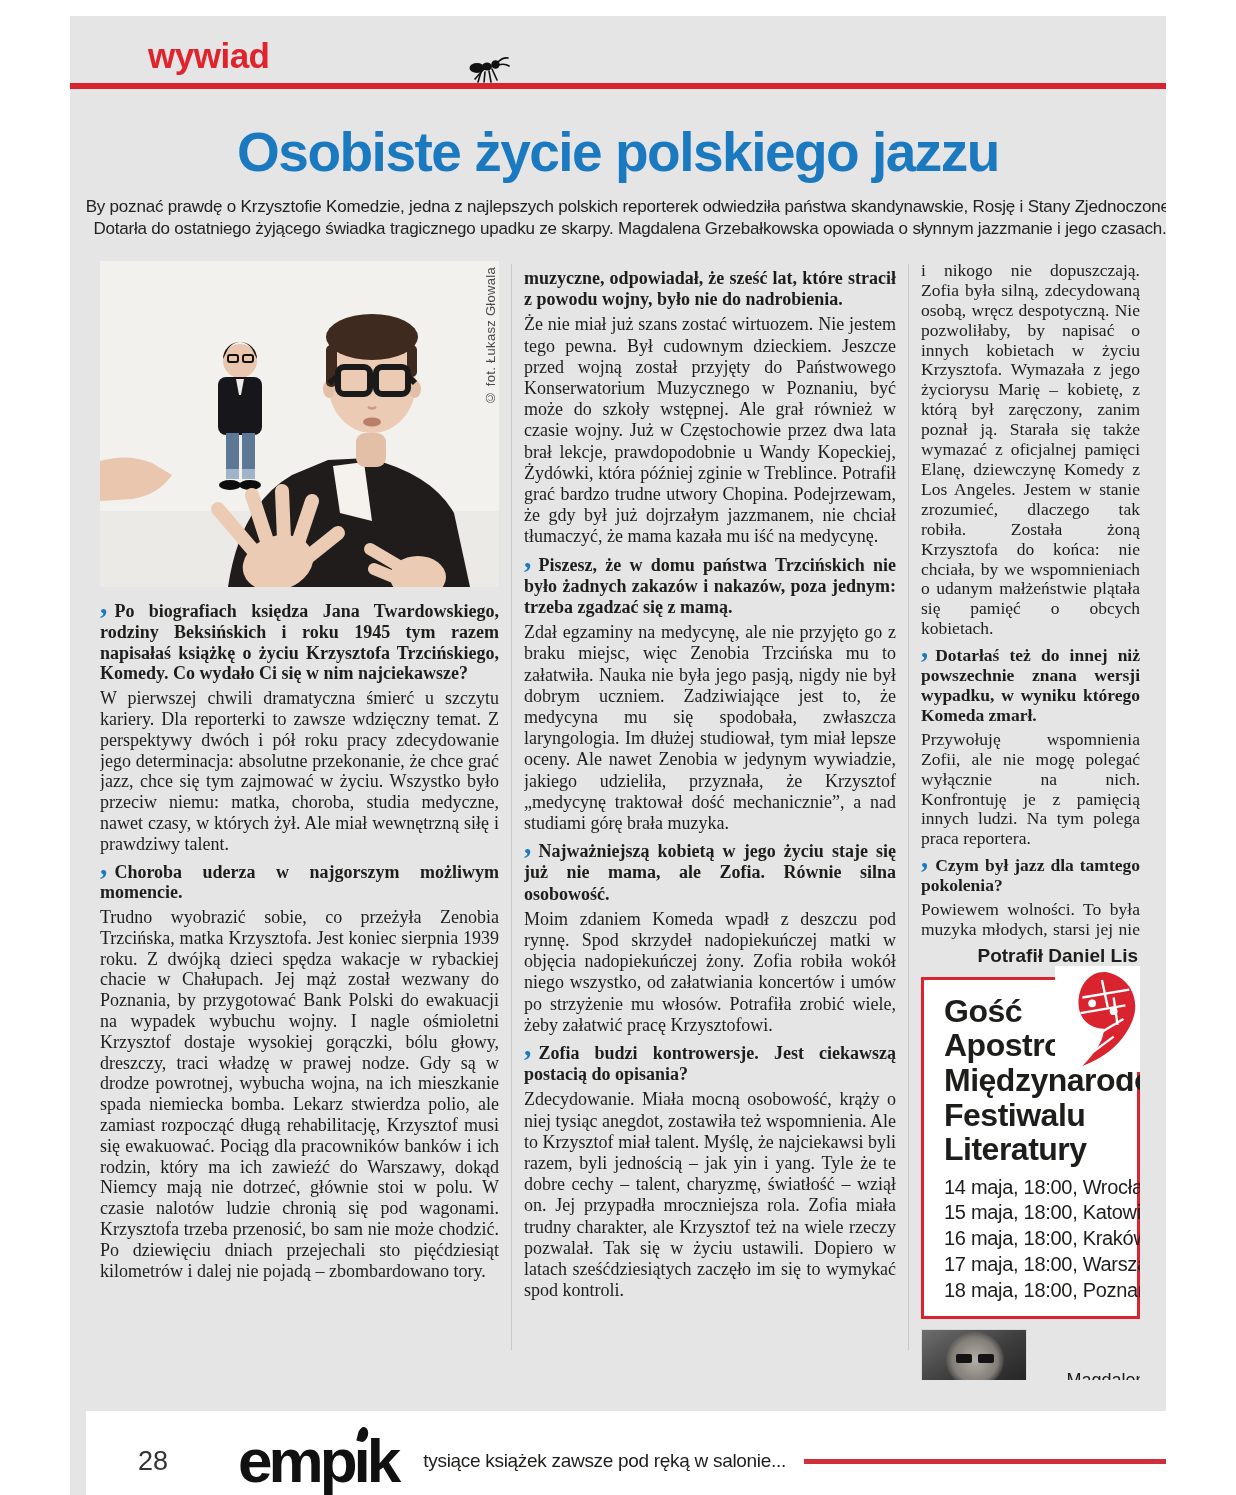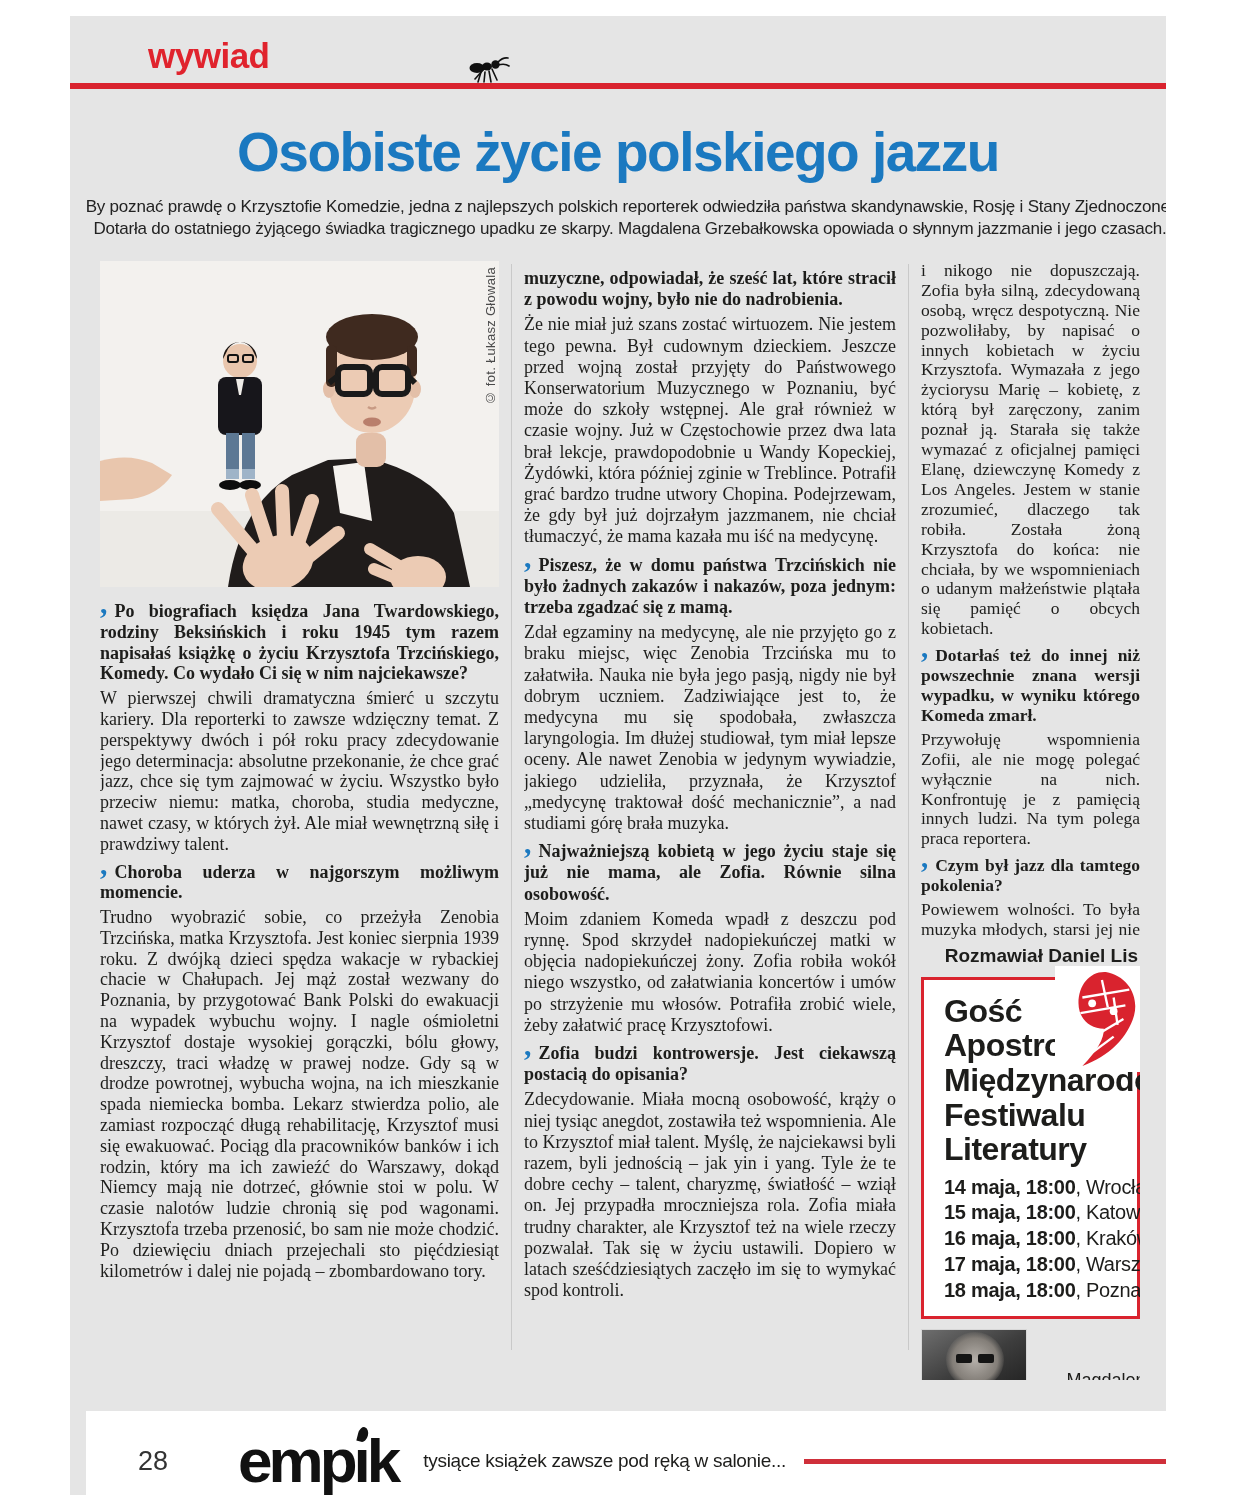--- a/index.html
+++ b/index.html
@@ -38,21 +38,21 @@
   .col-text p.q, .col-text p.qc { font-weight:700; margin:7px 0 4px; }
   .qmark { color:#1b79c0; font-weight:800; font-size:165%; line-height:0; display:inline-block; transform:translateY(-4px); margin-right:7px; }
 
   .byline { text-align:right; font-weight:700; font-size:19px; margin:4px 2px 0 0; }
 
   
   .festival-box { position:relative; border:3px solid #d9232e; margin-top:10px; padding:14px 16px 12px 20px; background:#fff; }
   .fest-title { font-size:32px; font-weight:700; line-height:1.08; white-space:pre-line; letter-spacing:-0.5px; margin-bottom:8px; max-width:250px; }
   .fest-logo { position:absolute; top:-14px; right:-6px; width:88px; height:106px; background:#fff; padding:2px; }
   .event { font-size:20px; line-height:1.29; letter-spacing:-0.3px; white-space:nowrap; }
-  .event b { font-weight:700; }
+  .event b { font-weight:400; }
 
   
   .book-row { display:flex; margin-top:10px; }
   .cover { position:relative; width:106px; height:138px; background:linear-gradient(150deg,#6e6e6e 0%,#3d3d3d 32%,#161616 72%,#0c0c0c 100%); flex:0 0 auto; overflow:hidden; border:1px solid #d7d7d7; }
   .cover-face { position:absolute; top:2px; left:24px; width:58px; height:56px; background:radial-gradient(ellipse at center,#b4afa9 0%,#837e78 55%, rgba(0,0,0,0) 74%); border-radius:50%; }
   .cover-glasses { position:absolute; top:24px; left:34px; width:38px; height:9px; display:flex; justify-content:space-between; }
   .cover-glasses i { display:block; width:16px; height:9px; background:#141414; border-radius:2px; }
   .cover-text { position:absolute; left:0; right:0; top:60px; text-align:center; }
   .cover-author { font-size:6px; color:#d8d8d8; letter-spacing:0.5px; }
   .cover-title { font-size:19px; font-weight:700; color:#2f80bd; letter-spacing:1.5px; margin-top:3px;padding-left:36px; }
@@ -189,21 +189,21 @@
     <div class="vdiv"></div>
 
     <div class="col col-right">
       <div class="col-text">
           <p class="ac">i nikogo nie dopuszczają. Zofia była silną, zdecydowaną osobą, wręcz despotyczną. Nie pozwoliłaby, by napisać o innych kobietach w życiu Krzysztofa. Wymazała z jego życiorysu Marię – kobietę, z którą był zaręczony, zanim poznał ją. Starała się także wymazać z oficjalnej pamięci Elanę, dziewczynę Komedy z Los Angeles. Jestem w stanie zrozumieć, dlaczego tak robiła. Została żoną Krzysztofa do końca: nie chciała, by we wspomnieniach o udanym małżeństwie plątała się pamięć o obcych kobietach.</p>
           <p class="q"><span class="qmark">,</span>Dotarłaś też do innej niż powszechnie znana wersji wypadku, w wyniku którego Komeda zmarł.</p>
           <p class="a">Przywołuję wspomnienia Zofii, ale nie mogę polegać wyłącznie na nich. Konfrontuję je z pamięcią innych ludzi. Na tym polega praca reportera.</p>
           <p class="q"><span class="qmark">,</span>Czym był jazz dla tamtego pokolenia?</p>
           <p class="a">Powiewem wolności. To była muzyka młodych, starsi jej nie rozumieli. Gdy organizatorzy koncertów prosili o podanie tytułów utworów, by je ocenzurować, muzycy z grupy Carioca (pierwszego zespołu Krzysztofa) wpisywali „murzyńską pieśń ludową”, a grali „In the Mood” Glenna Millera. Cenzorzy się nie orientowali. Przełomem dla jazzu w Polsce i samego Komedy okazał się I Festiwal Muzyki Jazzowej w Sopocie w 1956 roku. Według różnych szacunków przyjechało od trzydziestu do sześćdziesięciu tysięcy ludzi. To czas głębokiej komuny, a tu nagle można posłuchać dobrej muzyki, pobawić się, a nawet – co bulwersowało dziennikarkę jednej z lokalnych gazet – chodzić po ulicy w koszuli wyjętej na wierzch spodni!</p>
         </div>
-      <div class="byline">Rozmawiał Daniel Lis</div>
+      <div class="byline">Potrafił Daniel Lis</div>
 
       <div class="festival-box">
         <svg class="fest-logo" viewBox="0 0 86 104" aria-hidden="true">
           <path d="M50,4 C72,8 84,28 79,48 C73,70 54,90 26,100 C42,84 48,72 48,62 C33,62 22,51 22,36 C22,17 34,3 50,4 Z" fill="#d9232e"></path>
           <g stroke="#fff" stroke-width="2.4" fill="none">
             <path d="M26,30 L74,22"></path>
               <path d="M24,46 L70,38"></path>
             <path d="M38,70 L68,52"></path>
               <path d="M46,12 L52,40"></path>
             <path d="M34,88 L58,70"></path>

